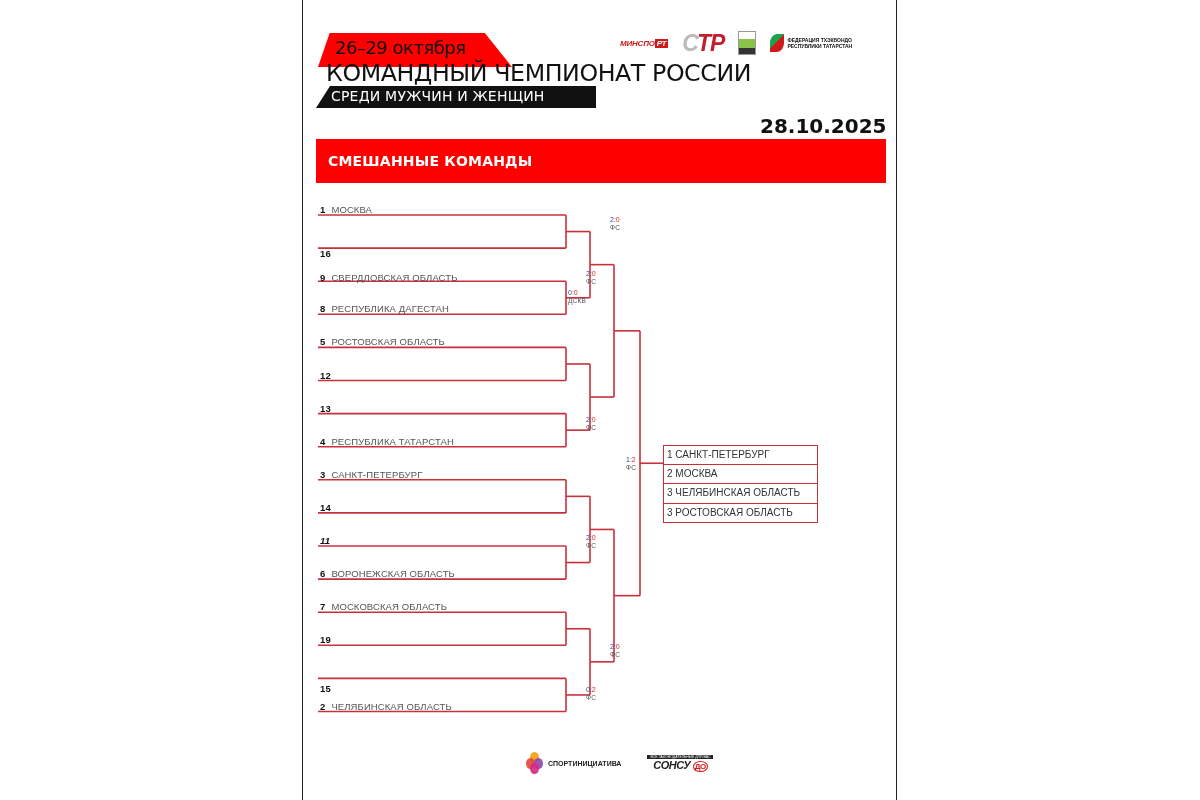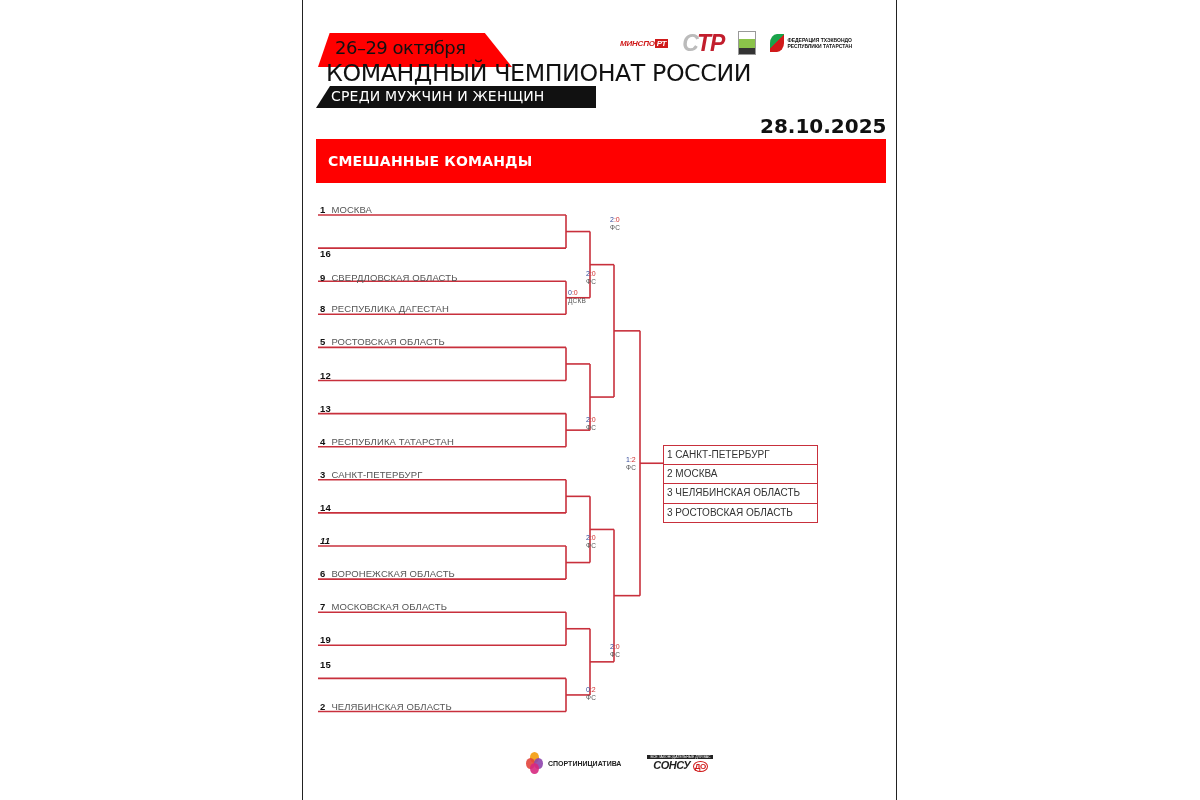--- a/index.html
+++ b/index.html
@@ -132,21 +132,21 @@
     <div class="team-label" style="left: 320px; top: 336.4px;"><span class="seed">5</span><span class="name">РОСТОВСКАЯ ОБЛАСТЬ</span></div>
     <div class="team-label" style="left: 320px; top: 369.5px;"><span class="seed">12</span><span class="name"></span></div>
     <div class="team-label" style="left: 320px; top: 402.6px;"><span class="seed">13</span><span class="name"></span></div>
     <div class="team-label" style="left: 320px; top: 435.7px;"><span class="seed">4</span><span class="name">РЕСПУБЛИКА ТАТАРСТАН</span></div>
     <div class="team-label" style="left: 320px; top: 468.8px;"><span class="seed">3</span><span class="name">САНКТ-ПЕТЕРБУРГ</span></div>
     <div class="team-label" style="left: 320px; top: 501.9px;"><span class="seed">14</span><span class="name"></span></div>
     <div class="team-label" style="left: 320px; top: 535px; font-style: italic;"><span class="seed">11</span><span class="name"></span></div>
     <div class="team-label" style="left: 320px; top: 568.1px;"><span class="seed">6</span><span class="name">ВОРОНЕЖСКАЯ ОБЛАСТЬ</span></div>
     <div class="team-label" style="left: 320px; top: 601.2px;"><span class="seed">7</span><span class="name">МОСКОВСКАЯ ОБЛАСТЬ</span></div>
     <div class="team-label" style="left: 320px; top: 634.3px;"><span class="seed">19</span><span class="name"></span></div>
-    <div class="team-label" style="left: 320px; top: 659px;"><span class="seed">15</span><span class="name"></span></div>
+    <div class="team-label" style="left: 320px; top: 683px;"><span class="seed">15</span><span class="name"></span></div>
     <div class="team-label" style="left: 320px; top: 700.5px;"><span class="seed">2</span><span class="name">ЧЕЛЯБИНСКАЯ ОБЛАСТЬ</span></div>
     <div class="score" style="left: 586px; top: 269.55px;"><span class="s1">2</span><span class="sep">:</span><span class="s2">0</span><span class="note">ФС</span></div>
     <div class="score" style="left: 568px; top: 288.75px;"><span class="s1">0</span><span class="sep">:</span><span class="s2">0</span><span class="note">ДСКВ</span></div>
     <div class="score" style="left: 610px; top: 215.65px;"><span class="s1">2</span><span class="sep">:</span><span class="s2">0</span><span class="note">ФС</span></div>
     <div class="score" style="left: 586px; top: 416.15px;"><span class="s1">2</span><span class="sep">:</span><span class="s2">0</span><span class="note">ФС</span></div>
     <div class="score" style="left: 610px; top: 643.45px;"><span class="s1">2</span><span class="sep">:</span><span class="s2">0</span><span class="note">ФС</span></div>
     <div class="score" style="left: 586px; top: 534.35px;"><span class="s1">2</span><span class="sep">:</span><span class="s2">0</span><span class="note">ФС</span></div>
     <div class="score" style="left: 586px; top: 685.95px;"><span class="s1">0</span><span class="sep">:</span><span class="s2">2</span><span class="note">ФС</span></div>
     <div class="score" style="left: 626px; top: 456.25px;"><span class="s1">1</span><span class="sep">:</span><span class="s2">2</span><span class="note">ФС</span></div>
   </div>

